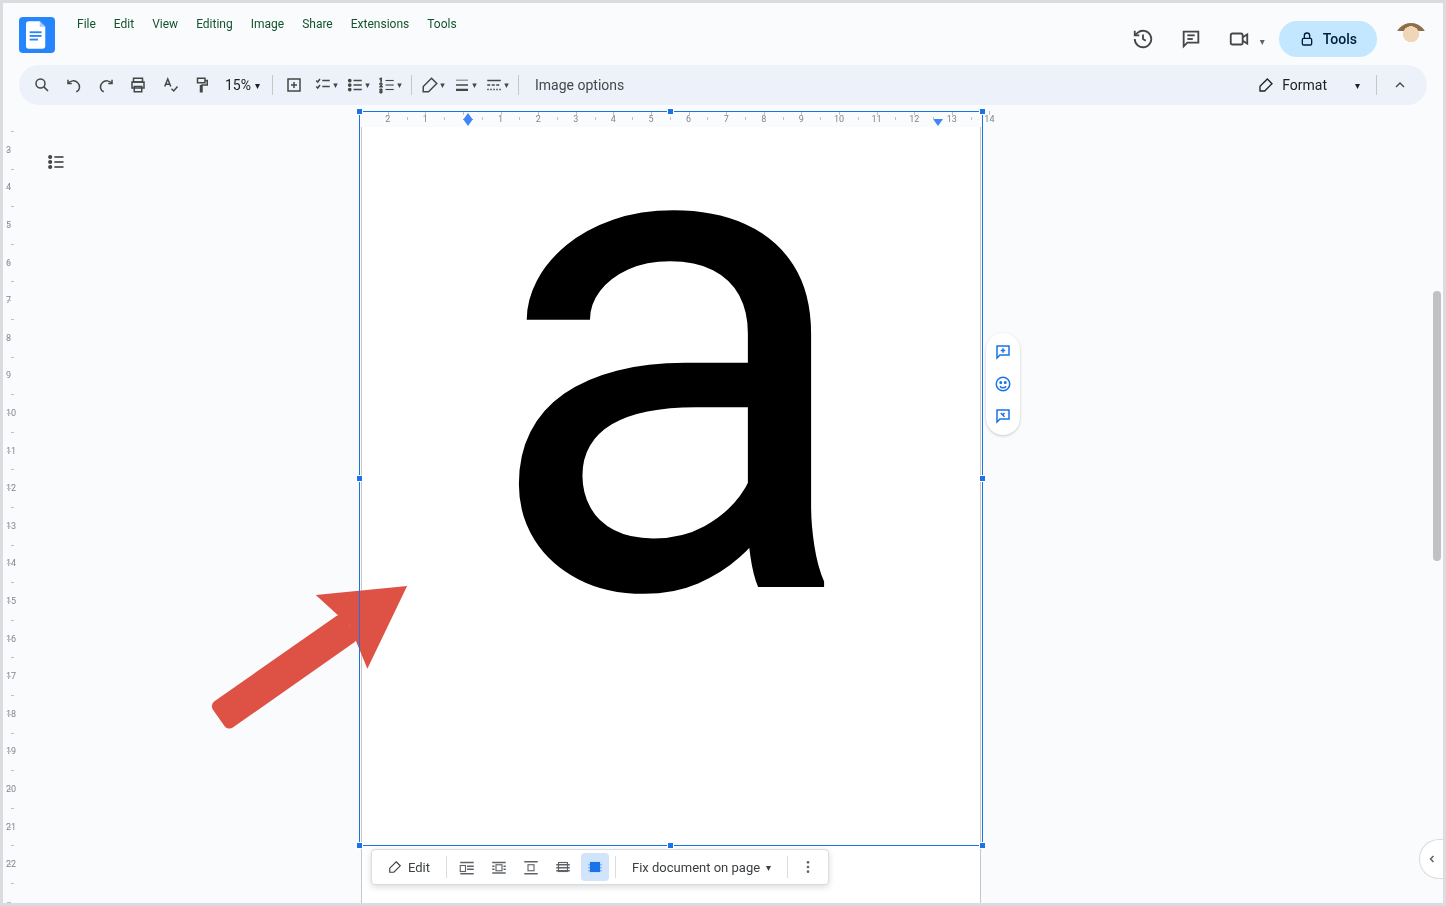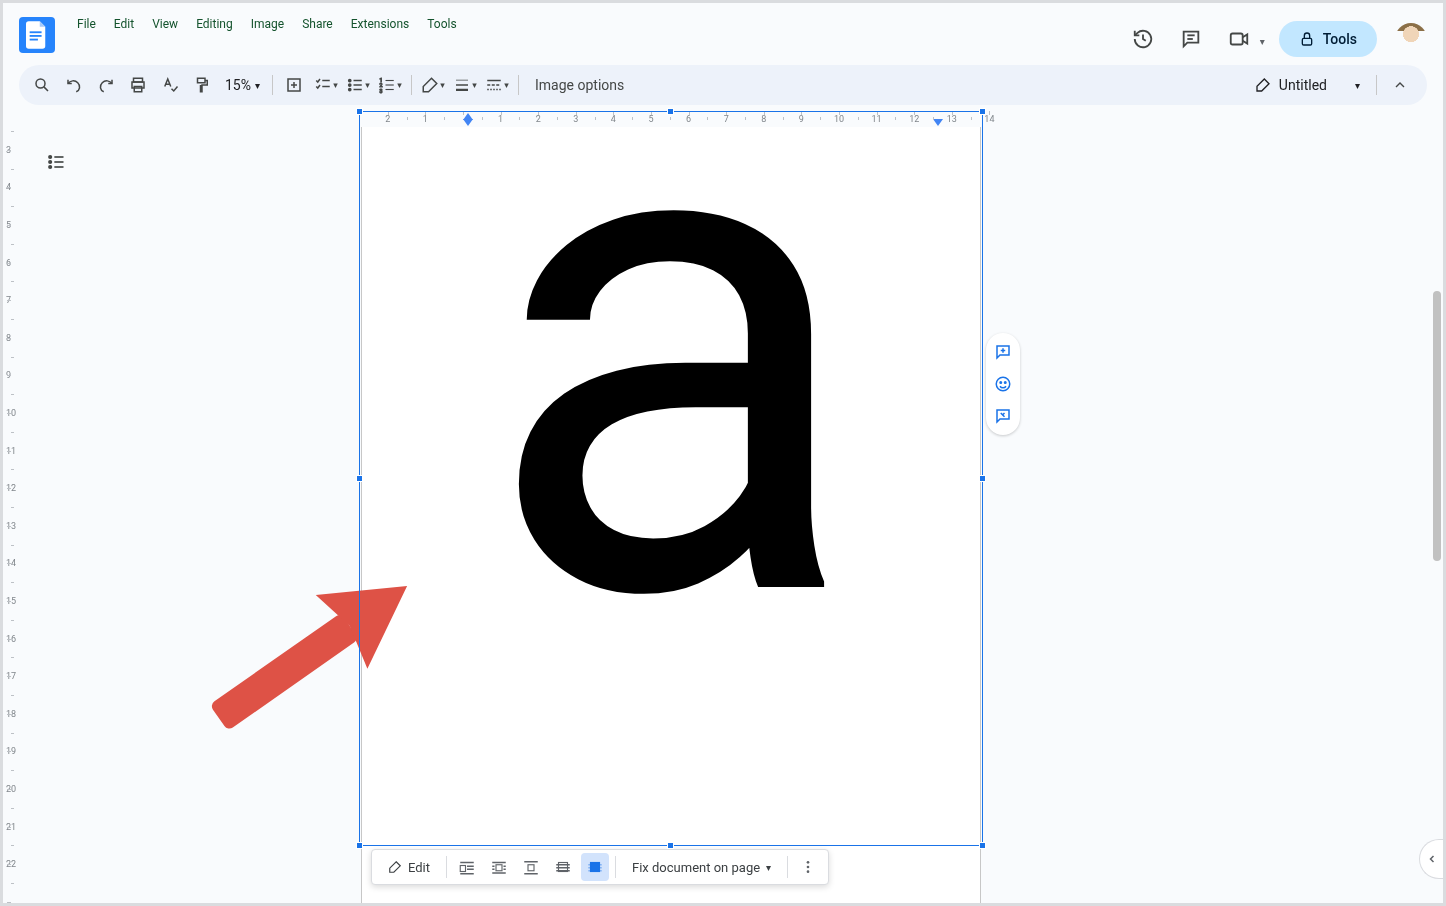--- a/index.html
+++ b/index.html
@@ -250,21 +250,21 @@
           </svg>
           <span style="font-size:9px;margin-left:1px">▾</span>
         </span>
       <span class="tb-sep"></span>
       <span class="tb-text">Image options</span>
       <div class="toolbar-right">
         <span class="editing-btn">
           <svg width="16" height="16" viewBox="0 0 24 24" fill="none" stroke="currentColor" stroke-width="2">
               <path d="M14 3l7 7-11 11H3v-7z"></path>
             </svg>
-          <span>Untitled</span>
+          <span>Format</span>
           <span style="font-size:10px;margin-left:20px">▾</span>
         </span>
         <span class="tb-sep"></span>
         <span class="collapse-btn">
             <svg width="16" height="16" viewBox="0 0 24 24" fill="none" stroke="currentColor" stroke-width="2">
               <path d="M6 15l6-6 6 6"></path>
             </svg>
           </span>
       </div>
     </div>

